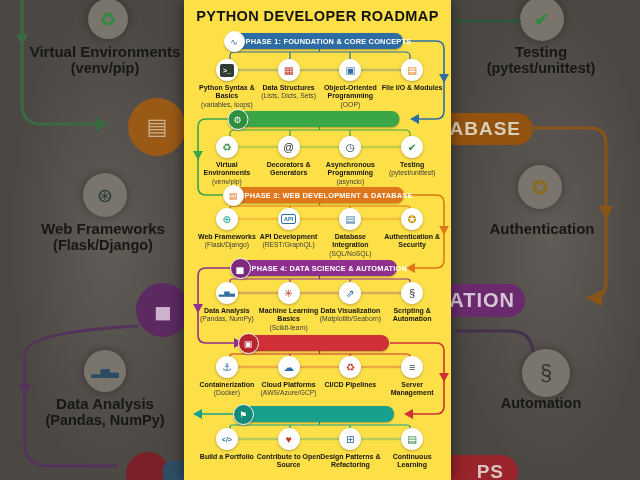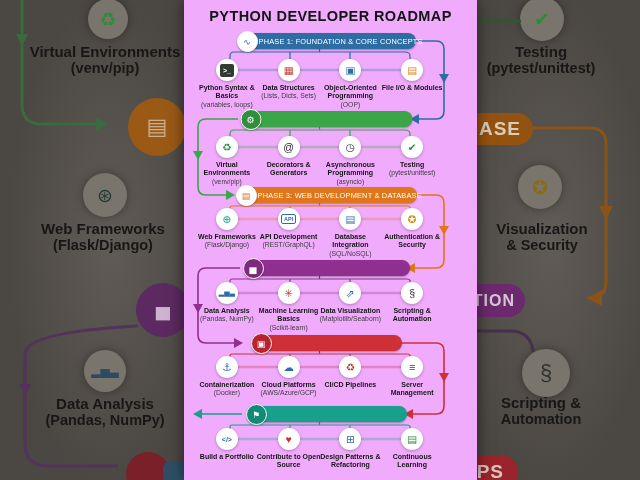--- a/index.html
+++ b/index.html
@@ -10,28 +10,28 @@
           background:radial-gradient(ellipse at center,rgba(205,198,182,.16),rgba(205,198,182,0) 72%);}
   .bgLabel{position:absolute;width:160px;text-align:center;color:#171717;font-weight:bold;
            font-size:15px;line-height:16px;}
   .bgLabel .sub{font-size:14.5px;}
   .bgIcon{position:absolute;border-radius:50%;background:#79756d;box-shadow:0 0 10px rgba(0,0,0,.35);
           display:flex;align-items:center;justify-content:center;font-size:19px;}
   .bgBigCircle{position:absolute;border-radius:50%;display:flex;align-items:center;justify-content:center;}
   .bgPill{position:absolute;font-weight:bold;letter-spacing:1px;display:flex;align-items:center;
           justify-content:flex-end;border-radius:17px;overflow:hidden;}
   
-  #card{position:absolute;left:184px;top:0;width:293px;height:480px;background:#f0abfc;
+  #card{position:absolute;left:184px;top:0;width:267px;height:480px;background:#fde047;
         box-shadow:0 0 14px rgba(0,0,0,.55);z-index:5;}
   #title{position:absolute;top:8px;left:0;width:100%;text-align:center;font-size:14.5px;
          font-weight:800;letter-spacing:.4px;color:#141414;}
   svg.lines{position:absolute;left:0;top:0;z-index:1;}
   .pill{position:absolute;left:50%;transform:translateX(-50%);height:16px;border-radius:8px;
         display:flex;align-items:center;z-index:3;box-shadow:0 1px 2px rgba(0,0,0,.3);}
-  .pill .plabel{color:#fff;font-size:7.4px;font-weight:normal;letter-spacing:.2px;white-space:nowrap;
+  .pill .plabel{color:#fff;font-size:7.4px;font-weight:bold;letter-spacing:.2px;white-space:nowrap;
         padding:0 9px 0 13px;}
   .badge{position:absolute;left:-9px;top:-2px;width:19px;height:19px;border-radius:50%;
          border:1.5px solid #fff;display:flex;align-items:center;justify-content:center;
          font-size:9px;box-shadow:0 1px 2px rgba(0,0,0,.3);}
   .p1{background:#2e6da4;} .p2{background:#3aa648;} .p3{background:#e0761a;}
   .p4{background:#8f2f8f;} .p5{background:#cf3038;} .p6{background:#18a08c;} .b1 .badge{color:#2e6da4;background:#fff;}
   .b2 .badge{color:#fff;background:#2f8f3d;} .b3 .badge{color:#e0761a;background:#fff;}
   .b4 .badge{color:#fff;background:#7c2a7c;} .b5 .badge{color:#fff;background:#b7242e;}
   .b6 .badge{color:#fff;background:#128a78;}
   .row{position:absolute;left:12px;width:247px;display:flex;z-index:2;}
@@ -112,32 +112,30 @@
   </div>
   <div class="bgLabel" style="left:25px;top:396px">
     <div>Data Analysis</div>
     <div class="sub">(Pandas, NumPy)</div>
   </div>
   <div class="bgLabel" style="left:461px;top:44px">
     <div>Testing</div>
     <div class="sub">(pytest/unittest)</div>
   </div>
   <div class="bgLabel" style="left:462px;top:221px">
-    <div>Visualization</div>
-    <div class="sub">&amp; Security</div>
+    <div>Authentication</div>
   </div>
   <div class="bgLabel" style="left:461px;top:395px">
-    <div>Scripting &amp;</div>
     <div class="sub">Automation</div>
   </div>
 
   <div class="bgPill" style="left:375px;top:113px;width:146px;height:32px;background:#94520f;color:#d9cdb9;font-size:19px;padding-right:12px">
       <span>DATABASE</span>
     </div>
-  <div class="bgPill" style="left:420px;top:284px;width:95px;height:33px;background:#6b2a6e;color:#d5c5d5;font-size:16px;padding-right:10px">
+  <div class="bgPill" style="left:420px;top:284px;width:95px;height:33px;background:#6b2a6e;color:#d5c5d5;font-size:20px;padding-right:10px">
       <span>ATION</span>
     </div>
   <div class="bgPill" style="left:430px;top:455px;width:74px;height:34px;background:#99242b;color:#dbc3c0;font-size:19px;padding-right:14px">
       <span>PS</span>
     </div>
 
   <div id="card">
     <div id="title">PYTHON DEVELOPER ROADMAP</div>
 
     <svg class="lines" width="271" height="480">
@@ -181,20 +179,21 @@
       </div>
     <div class="pill p2 b2" style="top:111px;width:163px">
       <span class="badge">⚙</span>
       </div>
     <div class="pill p3 b3" style="top:187px;width:172px">
       <span class="badge">▤</span>
       <span class="plabel">PHASE 3: WEB DEVELOPMENT &amp; DATABASE</span>
       </div>
     <div class="pill p4 b4" style="top:260px;width:158px">
       <span class="badge">▅</span>
+      <span class="plabel">PHASE 4: DATA SCIENCE &amp; AUTOMATION</span>
       </div>
     <div class="pill p5 b5" style="top:335px;width:142px">
       <span class="badge">▣</span>
       </div>
     <div class="pill p6 b6" style="top:406px;width:152px">
       <span class="badge">⚑</span>
       </div>
 
     <div class="row" style="top:59px">
       <div class="col">

